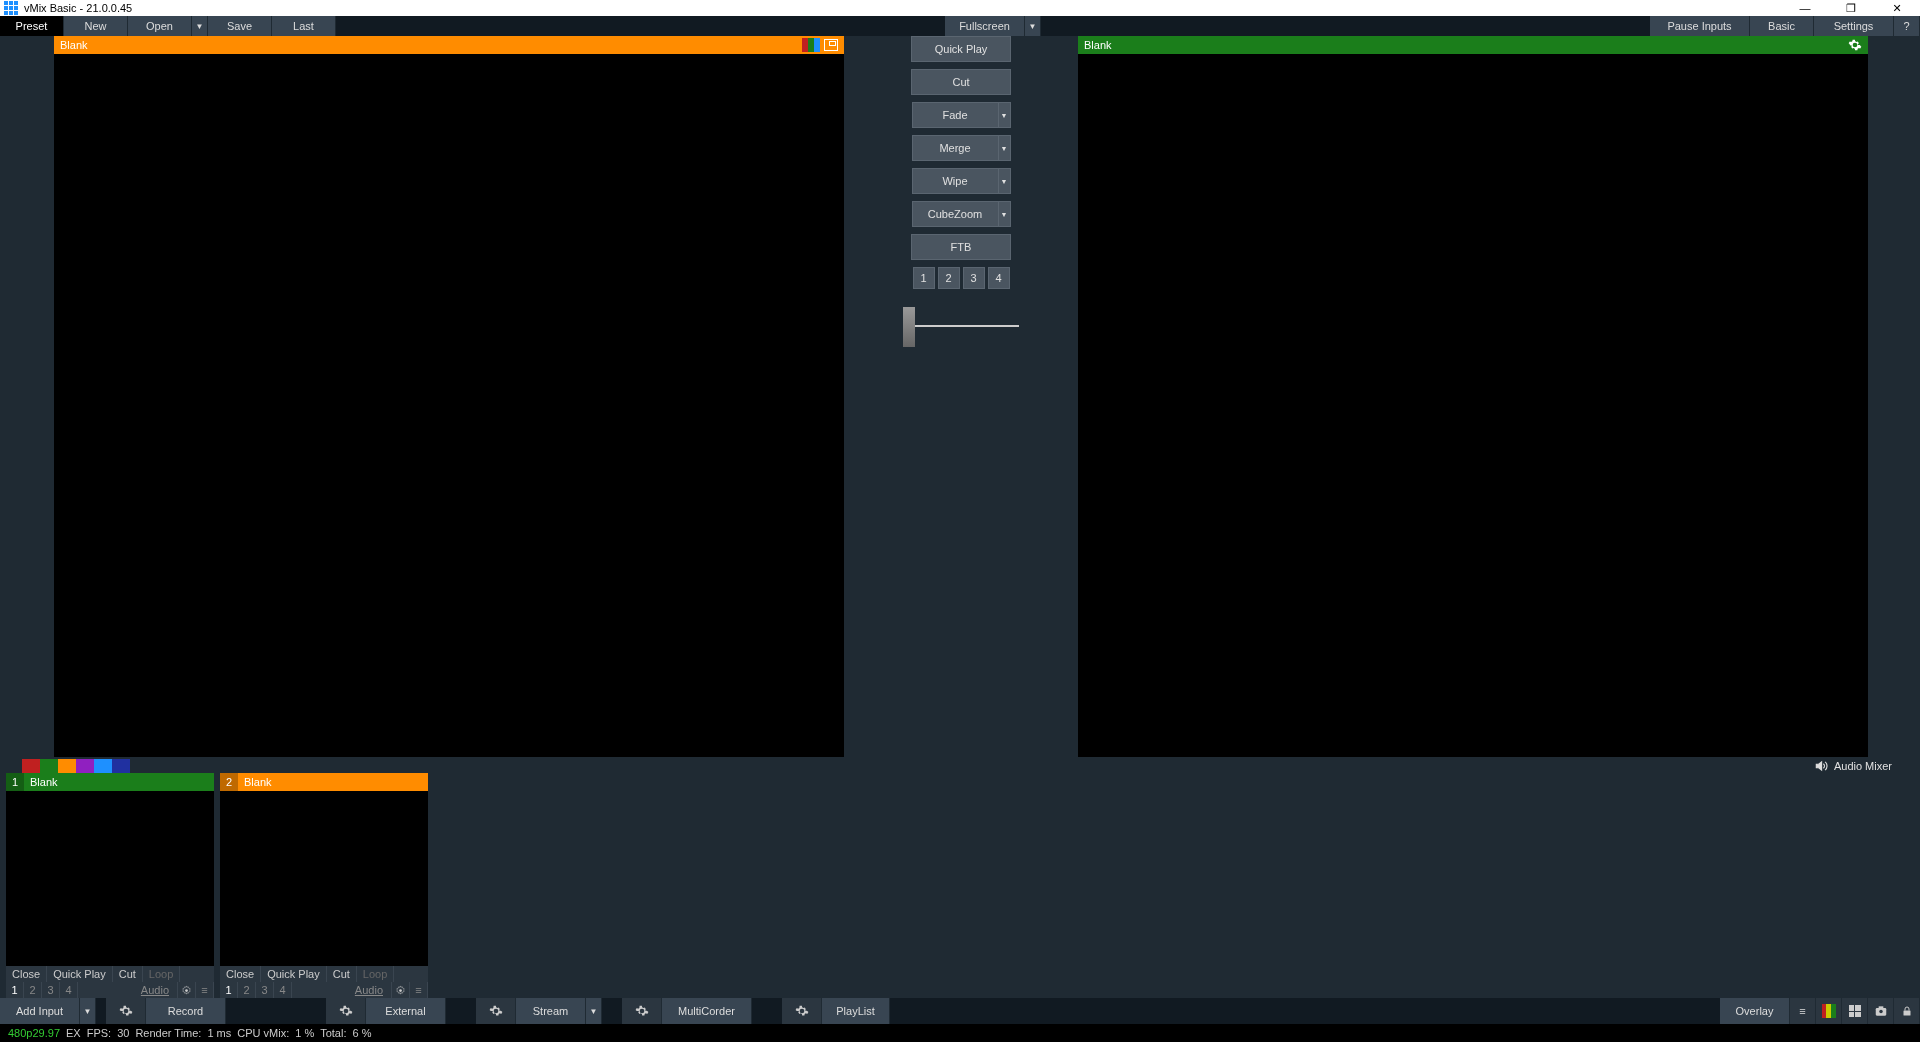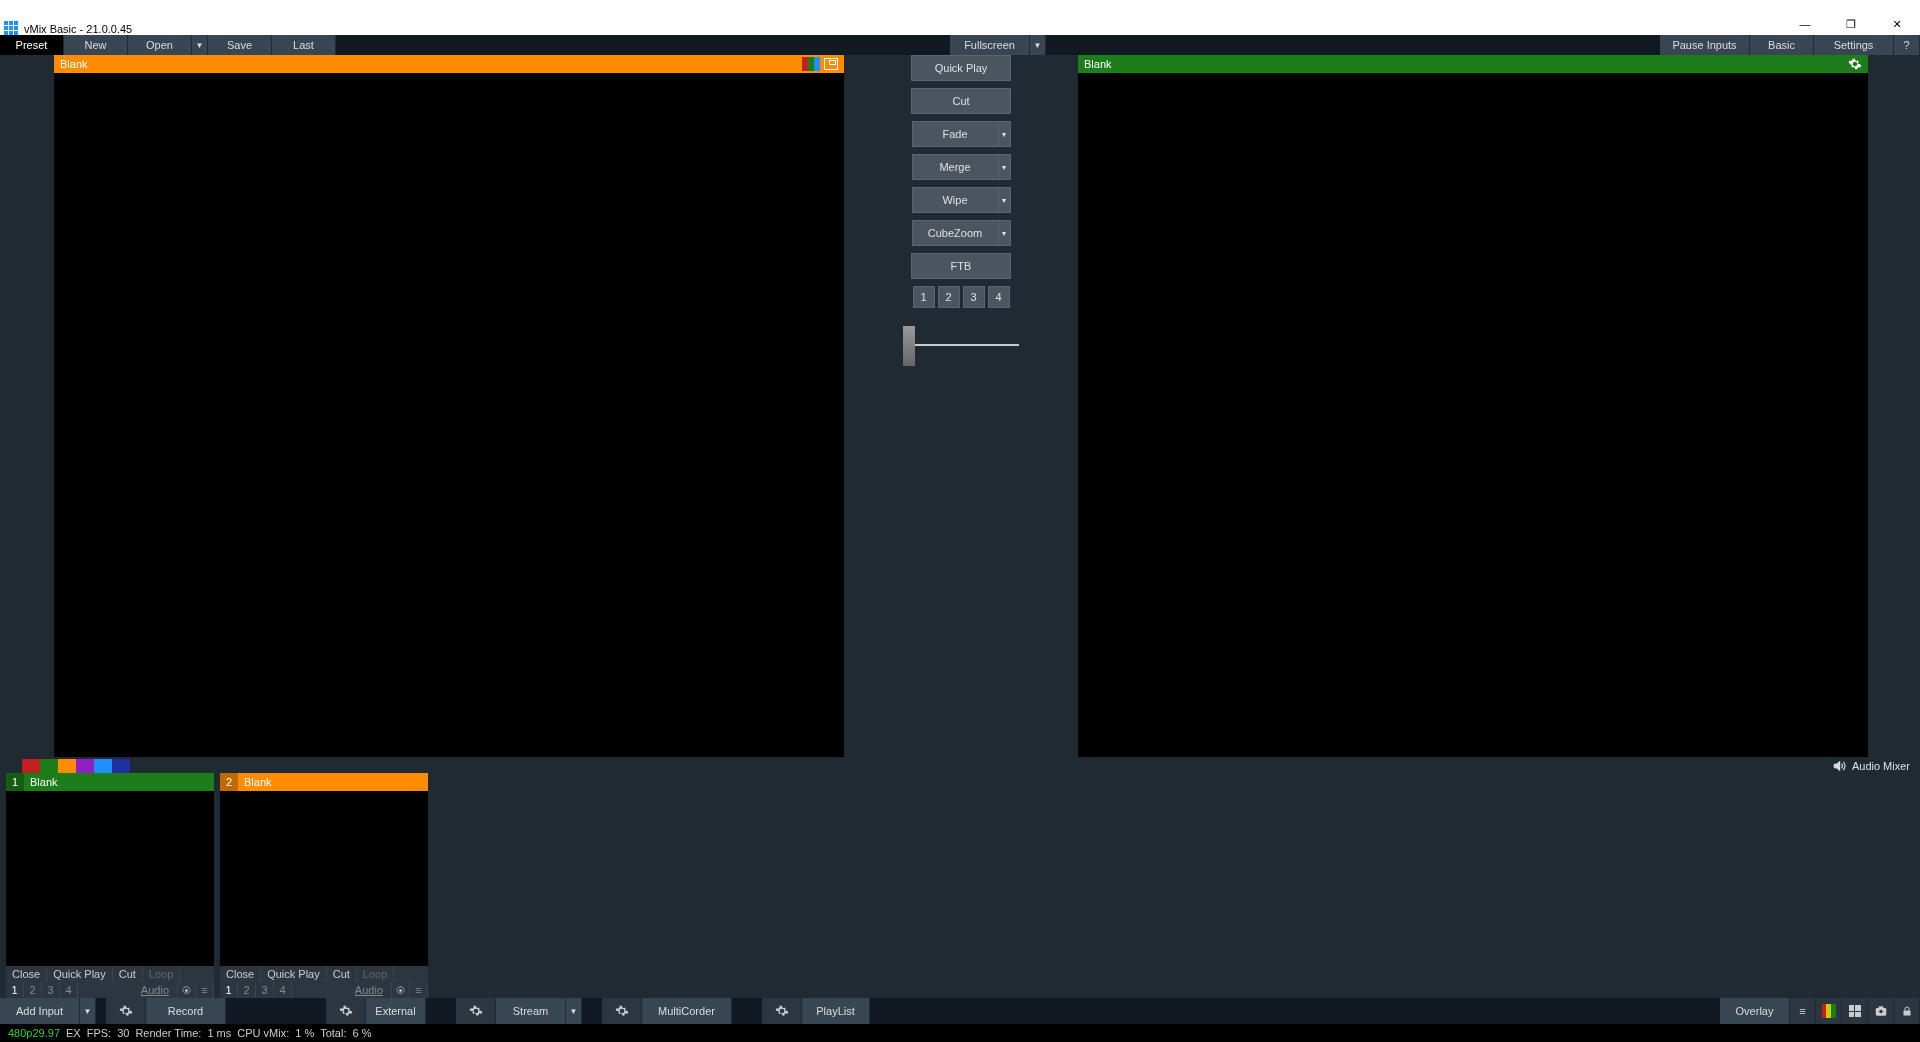--- a/index.html
+++ b/index.html
@@ -1,19 +1,19 @@
 <!DOCTYPE html>
 <html><head>
 <meta charset="utf-8">
 <style>
 * { margin:0; padding:0; box-sizing:border-box; font-family:"Segoe UI",Arial,sans-serif; font-size:11px; user-select:none; }
 body { background:#1f2a33; width:1920px; height:1042px; overflow:hidden; color:#e0e0e0; display:flex; flex-direction:column; }
 
 
-.titlebar { height:35px; background:#fff; color:#000; display:flex; align-items:flex-end; padding-left:4px; }
+.titlebar { height:16px; background:#fff; color:#000; display:flex; align-items:center; padding-left:4px; }
 .titlebar .logo { width:14px; height:14px; display:grid; grid-template-columns:1fr 1fr 1fr; grid-template-rows:1fr 1fr 1fr; gap:1px; margin-right:6px; }
 .titlebar .logo span { background:#1e90ff; }
 .titlebar .spacer { flex:1; }
 .titlebar .winbtn { width:46px; height:22px; display:flex; align-items:center; justify-content:center; color:#000; }
 
 
 .menubar { height:20px; background:#111a22; display:flex; align-items:stretch; }
 .menubar .mbtn { width:64px; display:flex; align-items:center; justify-content:center; background:#384552; color:#ddd; border-right:1px solid #1f2a33; cursor:pointer; }
 .menubar .mbtn.active { background:#000; color:#fff; font-weight:normal; }
 .menubar .mbtn.small { width:16px; font-size:8px; }
@@ -45,21 +45,21 @@
 .trans .nums .n { width:22px; height:22px; background:#4a5560; border:1px solid #5a6570; display:flex; align-items:center; justify-content:center; cursor:pointer; }
 .trans .tbar { width:116px; height:50px; position:relative; }
 .trans .tbar .track { position:absolute; top:24px; left:0; right:0; height:2px; background:#ccc; }
 .trans .tbar .handle { position:absolute; top:6px; left:0; width:12px; height:40px; background:linear-gradient(#999,#666); }
 .trans .tbar .ind { position:absolute; top:19px; left:0; width:12px; height:10px; background:#1e90ff; }
 
 
 .catrow { height:16px; display:flex; align-items:flex-end; padding-left:22px; }
 .catrow .sq { width:18px; height:14px; cursor:pointer; }
 .catrow .sp { flex:1; }
-.catrow .am { display:flex; align-items:center; gap:6px; padding-right:10px; cursor:pointer; }
+.catrow .am { display:flex; align-items:center; gap:6px; padding-right:28px; cursor:pointer; }
 
 
 .inputs { height:225px; display:flex; padding:0 6px; gap:6px; background:#1f2a33; }
 .inp { width:208px; display:flex; flex-direction:column; }
 .inp .hdr { height:18px; display:flex; align-items:center; color:#fff; }
 .inp .hdr.green { background:#1b7e1b; }
 .inp .hdr.orange { background:#ff8c00; }
 .inp .hdr .num { width:18px; height:18px; background:rgba(0,0,0,.25); display:flex; align-items:center; justify-content:center; margin-right:6px; }
 .inp .vid { flex:1; background:#000; }
 .inp .r1 { height:16px; display:flex; background:#2b3640; }
@@ -112,21 +112,21 @@
   <div class="mbtn active">Preset</div>
   <div class="mbtn">New</div>
   <div class="mbtn">Open</div>
   <div class="mbtn small">▼</div>
   <div class="mbtn">Save</div>
   <div class="mbtn">Last</div>
   <div class="gap"></div>
   <div class="mbtn wide">Fullscreen</div>
   <div class="mbtn small">▼</div>
   <div class="gap"></div>
-  <div class="mbtn wide" style="width:90px">Pause Inputs</div>
+  <div class="mbtn wide" style="width:100px">Pause Inputs</div>
   <div class="mbtn">Basic</div>
   <div class="mbtn wide">Settings</div>
   <div class="mbtn" style="width:26px">?</div>
 </div>
 
 <div class="main">
   <div class="preview">
     <div class="panehdr orange">
       <span>Blank</span>
       <div class="sp"></div>
@@ -271,21 +271,21 @@
         <path d="M12 8a4 4 0 100 8 4 4 0 000-8zm9 4l2 1.6-2 3.4-2.4-1-2 1.2-.4 2.6h-4l-.4-2.6-2-1.2-2.4 1-2-3.4 2-1.6L3 12l-2-1.6 2-3.4 2.4 1 2-1.2L7.9 3h4l.4 2.6 2 1.2 2.4-1 2 3.4-2 1.6z"></path>
       </svg>
     </div>
   <div class="fbtn" style="width:80px">Record</div>
   <div style="width:100px"></div>
   <div class="fbtn dark gear">
       <svg width="14" height="14" viewBox="0 0 24 24" fill="#ccc">
         <path d="M12 8a4 4 0 100 8 4 4 0 000-8zm9 4l2 1.6-2 3.4-2.4-1-2 1.2-.4 2.6h-4l-.4-2.6-2-1.2-2.4 1-2-3.4 2-1.6L3 12l-2-1.6 2-3.4 2.4 1 2-1.2L7.9 3h4l.4 2.6 2 1.2 2.4-1 2 3.4-2 1.6z"></path>
       </svg>
     </div>
-  <div class="fbtn" style="width:60px">External</div>
+  <div class="fbtn" style="width:80px">External</div>
   <div style="width:30px"></div>
   <div class="fbtn dark gear">
       <svg width="14" height="14" viewBox="0 0 24 24" fill="#ccc">
         <path d="M12 8a4 4 0 100 8 4 4 0 000-8zm9 4l2 1.6-2 3.4-2.4-1-2 1.2-.4 2.6h-4l-.4-2.6-2-1.2-2.4 1-2-3.4 2-1.6L3 12l-2-1.6 2-3.4 2.4 1 2-1.2L7.9 3h4l.4 2.6 2 1.2 2.4-1 2 3.4-2 1.6z"></path>
       </svg>
     </div>
   <div class="fbtn" style="width:70px">Stream</div>
   <div class="fbtn small">▼</div>
   <div style="width:20px"></div>
   <div class="fbtn dark gear">

